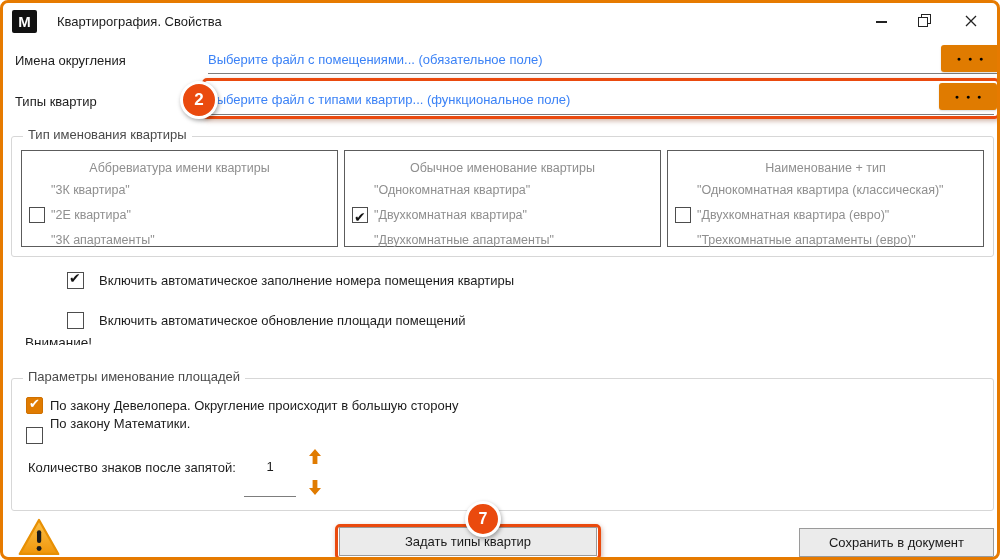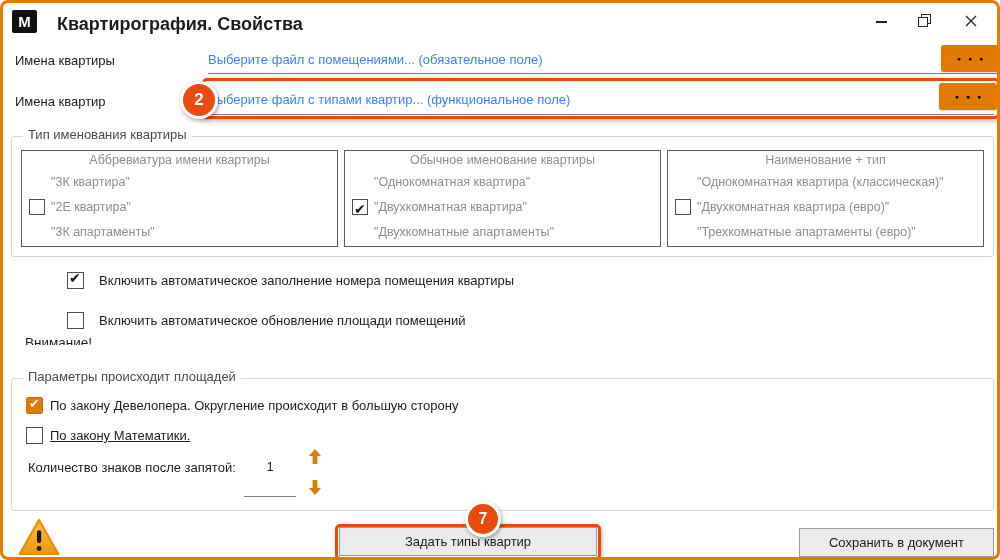--- a/index.html
+++ b/index.html
@@ -5,41 +5,41 @@
   html,body{margin:0;padding:0;background:#fff;}
   .window{
     position:relative;width:1000px;height:560px;box-sizing:border-box;
     border:3px solid #E67A00;border-radius:8px;background:#fff;overflow:hidden;
     font-family:"Liberation Sans","DejaVu Sans",sans-serif;color:#1c1c1c;
   }
   .abs{position:absolute;}
   
   .logo{left:9px;top:7px;width:25px;height:23px;background:#111;border-radius:2px;
         color:#fff;font-weight:bold;font-size:15px;display:flex;align-items:center;justify-content:center;}
-  .title{left:54px;top:11px;font-size:18px;font-weight:700;text-align:center;}
+  .title{left:54px;top:11px;font-size:13px;font-weight:400;text-align:center;}
   .win-btn{top:6px;width:36px;height:26px;display:flex;align-items:center;justify-content:center;cursor:default;}
   .btn-min{left:860px;} .btn-max{left:903px;} .btn-close{left:950px;}
   .min-glyph{width:11px;height:0;border-top:2px solid #222;}
   
   .row-label{left:12px;font-size:13px;}
   .placeholder{left:205px;font-size:13px;color:#3b82f6;white-space:nowrap;}
   .underline{height:0;border-top:1px solid #7d7d7d;}
   .browse-btn{width:58px;background:#E07B00;border-radius:3px;display:flex;align-items:center;
               justify-content:center;cursor:pointer;box-shadow:0 1px 2px rgba(0,0,0,.15);}
   .browse-dots{font-size:7px;color:#000;letter-spacing:7px;text-indent:7px;line-height:1;}
   
   .hl-rect{border:3px solid #EA4A0E;border-radius:5px;box-shadow:1px 2px 5px rgba(120,40,0,.35);pointer-events:none;}
   .badge{background:#EA4A0E;border:3px solid #fff;border-radius:50%;color:#fff;font-weight:bold;
          display:flex;align-items:center;justify-content:center;box-shadow:1px 2px 4px rgba(0,0,0,.35);z-index:5;}
   
   .groupbox{border:1px solid #d7d7d7;border-radius:3px;}
   .group-label{position:absolute;top:-10px;left:11px;background:#fff;padding:0 5px;
                font-size:13px;color:#4a4a4a;white-space:nowrap;}
   .panels{position:absolute;left:9px;right:9px;top:13px;bottom:9px;display:flex;gap:6px;}
-  .panel{flex:1;border:1px solid #5c5c5c;background:#fff;position:relative;padding-top:0;box-sizing:border-box;}
+  .panel{flex:1;border:1px solid #5c5c5c;background:#fff;position:relative;padding-top:8px;box-sizing:border-box;}
   .panel-header{text-align:center;font-size:12.5px;color:#8f8f8f;line-height:19px;}
   .panel-row{position:relative;padding-left:29px;font-size:12.5px;color:#8f8f8f;line-height:25px;white-space:nowrap;}
   
   .cb{position:absolute;width:17px;height:17px;background:#fff;border:1px solid #4d4d4d;box-sizing:border-box;cursor:pointer;}
   .cb-sm{width:16px;height:16px;}
   .cb.checked::after{content:"✔";position:absolute;left:1px;top:-3px;font-size:14px;color:#141414;
                      font-family:"DejaVu Sans",sans-serif;}
   .cb.accent.checked{background:#E07B00;border-color:#cf7000;border-radius:2px;}
   .cb.accent.checked::after{color:#fff;left:2px;top:-2px;font-size:13px;}
   .toggle-label{font-size:13px;white-space:nowrap;}
@@ -72,28 +72,28 @@
     </span>
   </div>
   <div class="abs win-btn btn-close">
     <span>
       <svg width="12" height="12" viewBox="0 0 12 12">
         <path d="M1 1 L11 11 M11 1 L1 11" stroke="#222" stroke-width="1.3"></path>
       </svg>
     </span>
   </div>
 
-  <div class="abs row-label" style="top:50px;">Имена квартиры</div>
+  <div class="abs row-label" style="top:50px;">Имена округления</div>
   <div class="abs placeholder" style="top:49px;">Выберите файл с помещениями... (обязательное поле)</div>
   <div class="abs underline" style="left:205px;top:70px;width:791px;"></div>
   <div class="abs browse-btn" style="left:938px;top:42px;height:27px;">
     <span class="browse-dots">●●●</span>
   </div>
 
-  <div class="abs row-label" style="top:91px;">Имена квартир</div>
+  <div class="abs row-label" style="top:91px;">Типы квартир</div>
   <div class="abs placeholder" style="top:89px;">Выберите файл с типами квартир... (функциональное поле)</div>
   <div class="abs underline" style="left:205px;top:111px;width:786px;"></div>
   <div class="abs browse-btn" style="left:936px;top:80px;height:27px;">
     <span class="browse-dots">●●●</span>
   </div>
   <div class="abs hl-rect" style="left:199px;top:75px;width:792px;height:35px;"></div>
   <div class="abs badge" style="left:177px;top:78px;width:32px;height:32px;font-size:17px;">2</div>
 
   <div class="abs groupbox" style="left:8px;top:133px;width:981px;height:119px;">
     <div class="group-label">Тип именования квартиры</div>
@@ -132,27 +132,27 @@
   <div class="abs toggle-label" style="left:96px;top:270px;">Включить автоматическое заполнение номера помещения квартиры</div>
 
   <span class="cb" style="left:64px;top:309px;"></span>
   <div class="abs toggle-label" style="left:96px;top:310px;">Включить автоматическое обновление площади помещений</div>
 
   <div class="abs clip" style="left:22px;top:330px;height:12px;width:200px;">
     <span style="font-size:13.5px;line-height:16px;">Внимание!</span>
   </div>
 
   <div class="abs groupbox" style="left:8px;top:375px;width:981px;height:131px;">
-    <div class="group-label">Параметры происходит площадей</div>
+    <div class="group-label">Параметры именование площадей</div>
 
     <span class="cb accent checked" style="left:14px;top:18px;"></span>
     <div class="abs toggle-label" style="left:38px;top:19px;">По закону Девелопера. Округление происходит в большую сторону</div>
 
     <span class="cb" style="left:14px;top:48px;"></span>
-    <div class="abs toggle-label" style="left:38px;top:49px;text-decoration:underline;">По закону Математики.</div>
+    <div class="abs toggle-label" style="left:38px;top:37px;">По закону Математики.</div>
 
     <div class="abs toggle-label" style="left:16px;top:81px;">Количество знаков после запятой:</div>
     <div class="abs dec-value" style="left:232px;top:80px;">1</div>
     <div class="abs underline" style="left:232px;top:117px;width:52px;"></div>
 
     <div class="abs spin-btn" style="left:295px;top:71px;">
       <span>
         <svg width="14" height="15" viewBox="0 0 14 15">
             <path d="M7 0 L13 7 H9.4 V15 H4.6 V7 H1 Z" fill="#E07B00"></path>
           </svg>

